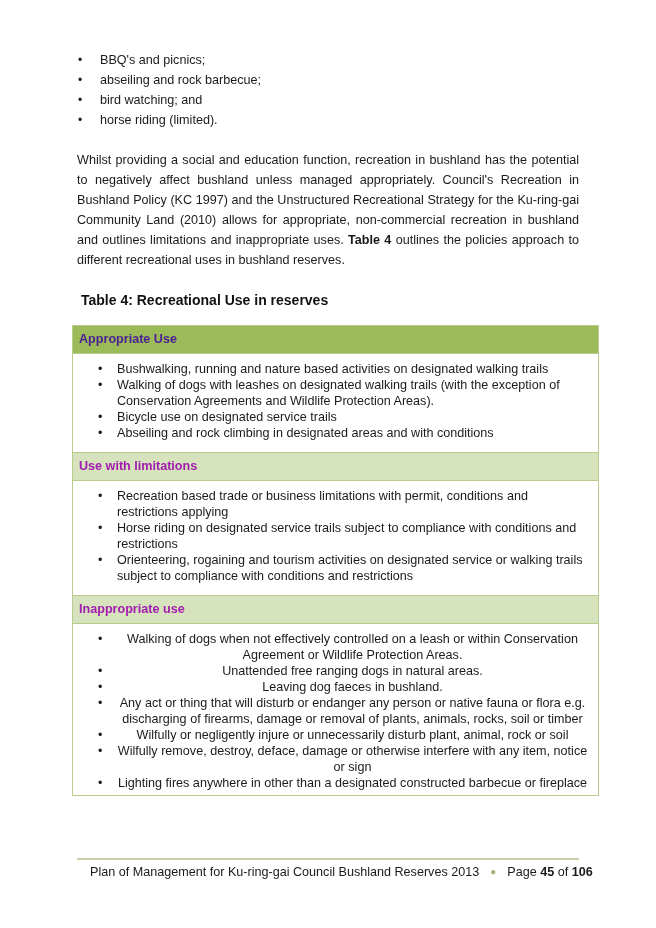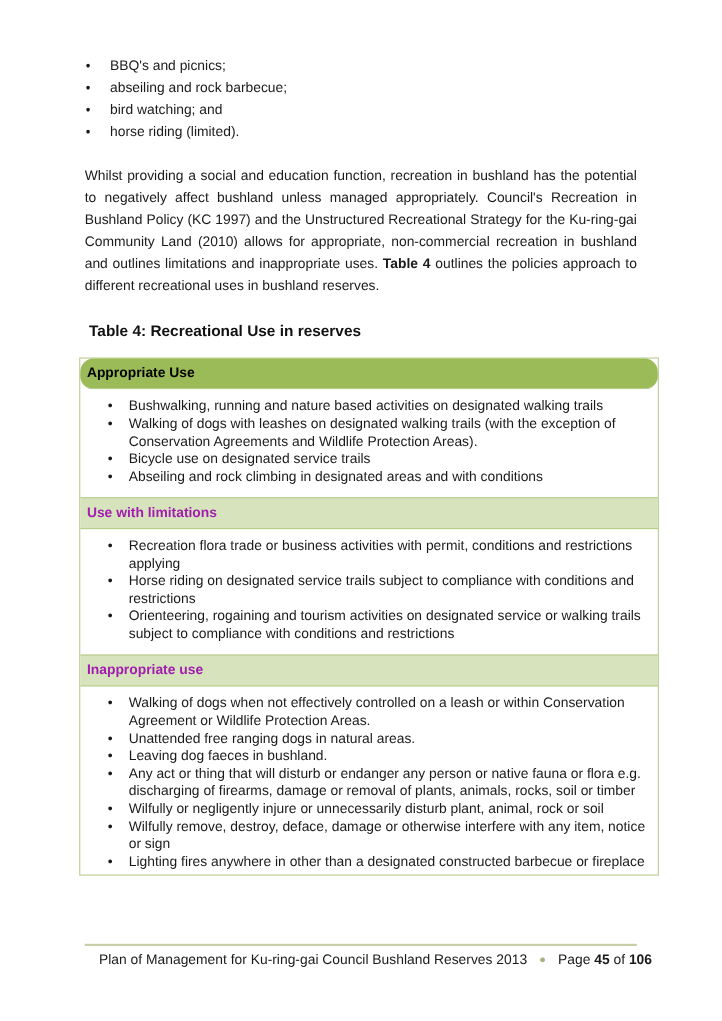--- a/index.html
+++ b/index.html
@@ -8,21 +8,21 @@
   .bullets { position:absolute; left:78px; top:50px; margin:0; padding:0; list-style:none; }
   .bullets li { position:relative; padding-left:22px; height:20px; line-height:20px; }
   .bullets li::before { content:"•"; position:absolute; left:0; top:0; font-size:12px; }
   .para { position:absolute; left:77px; top:150px; width:502px; line-height:20px;
           text-align:justify; margin:0; }
   .para b { font-weight:bold; }
   .caption { position:absolute; left:77px; top:288px; font-size:14px; font-weight:bold; margin:4px; color:#111; }
   .table { position:absolute; left:72px; top:325px; width:527px; border:1px solid #b9cc8e; box-sizing:border-box; }
   .sec-head { height:27px; line-height:27px; padding-left:6px; font-weight:bold; font-size:12.6px;
               border-bottom:1px solid #b9cc8e; }
-  .sec-head.dark { background:#9bbb59; color:#000000;border-radius:12px; }
+  .sec-head.dark { background:#9bbb59; color:#4c1d95; }
   .sec-head.light { background:#d6e3bc; color:#a21caf; border-top:1px solid #b9cc8e; }
   .sec-body { padding:7px 10px 11px 0; }
   .sec-body ul { margin:0; padding:0; list-style:none; }
   .sec-body li { position:relative; padding-left:44px; line-height:16px; }
   .sec-body li::before { content:"•"; position:absolute; left:25px; top:0; }
   .footer-rule { position:absolute; left:77px; top:858px; width:502px; height:2px; background:#c7cfa8; }
   .footer { position:absolute; left:90px; top:865px; font-size:12.6px; color:#1a1a1a; white-space:nowrap; }
   .footer .dot { color:#a8b07f; margin:0 11px; font-size:10px; vertical-align:1px; }
   .footer b { font-weight:bold; }
 </style>
@@ -46,27 +46,27 @@
     <ul>
       <li>Bushwalking, running and nature based activities on designated walking trails</li>
       <li>Walking of dogs with leashes on designated walking trails (with the exception of Conservation Agreements and Wildlife Protection Areas).</li>
       <li>Bicycle use on designated  service trails</li>
       <li>Abseiling and rock climbing in designated areas and with conditions</li>
     </ul>
   </div>
   <div class="sec-head light">Use with limitations</div>
   <div class="sec-body">
     <ul>
-      <li>Recreation flora trade or business activities with permit, conditions and restrictions applying</li>
+      <li>Recreation based trade or business limitations with permit, conditions and restrictions applying</li>
       <li>Horse riding on designated service trails subject to compliance with conditions and restrictions</li>
       <li>Orienteering, rogaining and tourism activities on designated service or walking trails subject to compliance with conditions and restrictions</li>
     </ul>
   </div>
   <div class="sec-head light">Inappropriate use</div>
-  <div class="sec-body" style="padding-bottom:4px;">
+  <div class="sec-body" style="padding-bottom:4px;text-align:center;">
     <ul>
       <li>Walking of dogs when not effectively controlled on a leash or within Conservation Agreement or Wildlife Protection Areas.</li>
       <li>Unattended free ranging dogs in natural areas.</li>
       <li>Leaving dog faeces in bushland.</li>
       <li>Any act or thing that will disturb or endanger any person or native fauna or flora e.g. discharging of firearms, damage or removal of plants, animals, rocks, soil or timber</li>
       <li>Wilfully or negligently injure or unnecessarily disturb plant, animal, rock or soil</li>
       <li>Wilfully remove, destroy, deface, damage or otherwise interfere with any item, notice or sign</li>
       <li>Lighting fires anywhere in other than a designated constructed barbecue or fireplace</li>
     </ul>
   </div>

